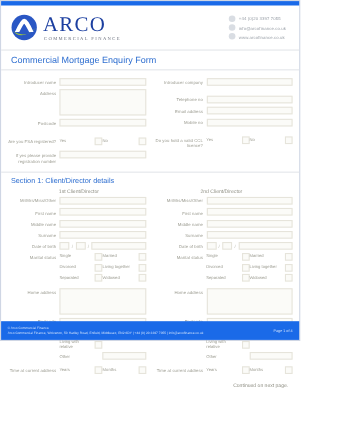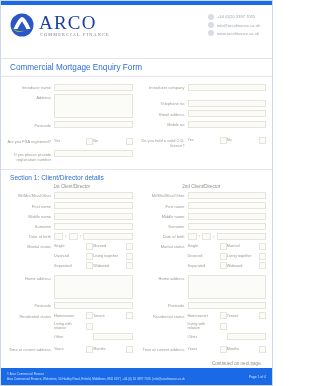--- a/index.html
+++ b/index.html
@@ -3,40 +3,40 @@
 <meta charset="utf-8">
 <style>
   html,body{margin:0;padding:0;}
   body{
     width:273px;height:386px;overflow:hidden;
     background:#ffffff;
     font-family:"Liberation Sans", sans-serif;
     color:#8a8a80;
     -webkit-font-smoothing:none;
   }
-  .page{position:relative;width:273px;height:386px;box-sizing:border-box;border:1px solid #cfd6e4;background:#fff;}
+  .page{position:relative;width:273px;height:310px;box-sizing:border-box;border:1px solid #cfd6e4;background:#fff;}
 
   
   .topbar{height:4px;background:#1a6ae8;}
 
   
   .header{height:40px;display:flex;align-items:center;padding:0 8px;box-sizing:border-box;}
   .logo-wrap{display:flex;align-items:center;gap:4px;}
   .logo-mark{width:26px;height:26px;flex:0 0 26px;position:relative;}
   .logo-text{display:flex;flex-direction:column;line-height:1;}
   .logo-name{font-family:"Liberation Serif", serif;font-size:19px;letter-spacing:1.2px;color:#1c3fa0;font-weight:400;}
   .logo-sub{font-family:"Liberation Serif", serif;font-size:4.2px;letter-spacing:1.25px;color:#6f7480;margin-top:1px;margin-left:1px;}
 
   .contacts{margin-left:auto;display:flex;flex-direction:column;gap:2.4px;padding-right:4px;}
   .contact-row{display:flex;align-items:center;gap:3px;}
   .contact-ic{width:6px;height:6px;border-radius:50%;background:#d9dde3;flex:0 0 6px;}
   .contact-tx{font-size:3.9px;color:#9aa0a8;letter-spacing:.1px;white-space:nowrap;}
 
   
-  .titleband{border-top:1px solid #e3e6ea;border-bottom:1px solid #e3e6ea;height:19px;display:flex;align-items:center;padding-left:9px;box-sizing:border-box;margin-top:13px;}
+  .titleband{border-top:1px solid #e3e6ea;border-bottom:1px solid #e3e6ea;height:19px;display:flex;align-items:center;padding-left:9px;box-sizing:border-box;}
   .titleband span{font-size:8.2px;color:#2f6fd0;}
 
   
   .cols{display:flex;padding:7px 6px 0 6px;box-sizing:border-box;}
   .col{width:50%;box-sizing:border-box;}
   .col.left{padding-right:4px;}
   .col.right{padding-left:4px;}
 
   .row{display:flex;align-items:flex-start;margin-bottom:3.2px;}
   .lab{

